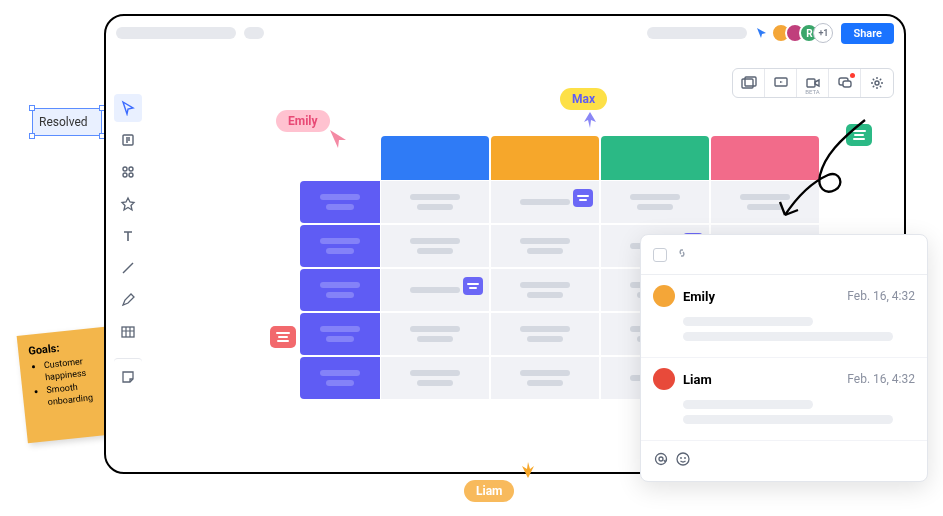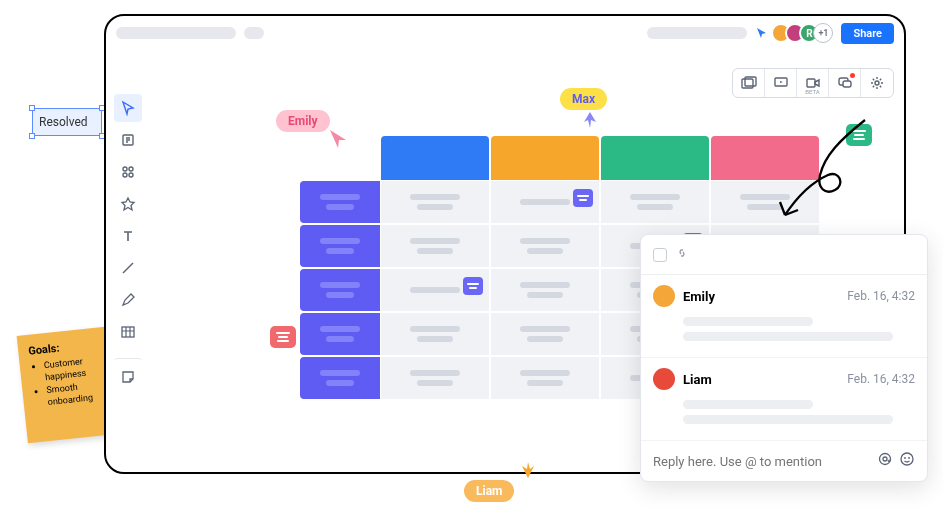--- a/index.html
+++ b/index.html
@@ -409,21 +409,20 @@
   <div class="cp-item">
     <div class="row1">
       <div class="ava" style="background:#e84a3a"></div>
       <div class="nm">Liam</div>
       <div class="ts">Feb. 16, 4:32</div>
     </div>
     <div class="cbar" style="width:130px"></div>
     <div class="cbar" style="width:210px"></div>
   </div>
   <div class="cp-reply">
-    <input placeholder="Reply here. Use @ to mention" style="">
     <span class="ic"><svg width="16" height="16" viewBox="0 0 16 16">
           <circle cx="8" cy="8" r="5.5" fill="none" stroke="currentColor" stroke-width="1.3"></circle>
           <circle cx="8" cy="8" r="2" fill="none" stroke="currentColor" stroke-width="1.3"></circle>
           <path d="M13.5 8 C13.5 11 11.5 11 11 9" fill="none" stroke="currentColor" stroke-width="1.3"></path>
         </svg></span>
     <span class="ic"><svg width="16" height="16" viewBox="0 0 16 16">
           <circle cx="8" cy="8" r="6" fill="none" stroke="currentColor" stroke-width="1.3"></circle>
           <circle cx="6" cy="7" r="0.9" fill="currentColor"></circle>
           <circle cx="10" cy="7" r="0.9" fill="currentColor"></circle>
           <path d="M5.5 10 Q8 12 10.5 10" fill="none" stroke="currentColor" stroke-width="1.3"></path>

